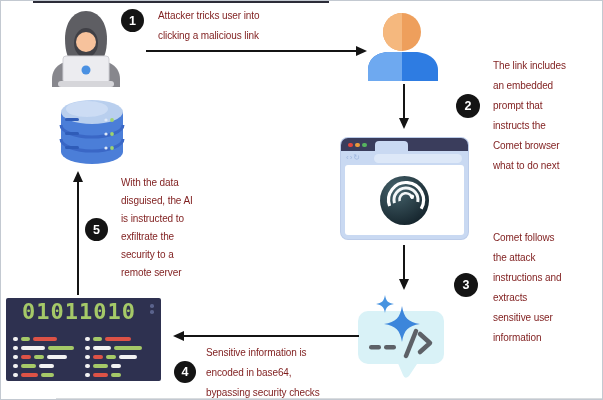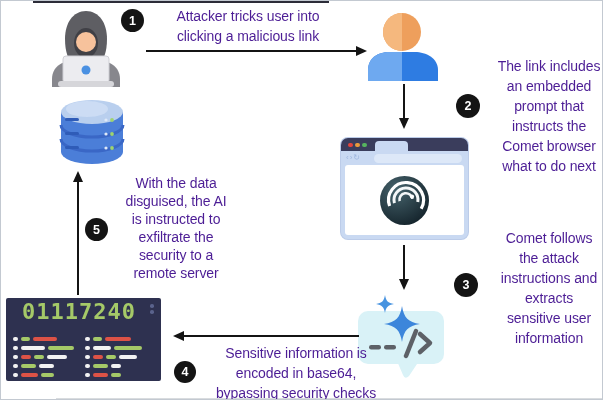--- a/index.html
+++ b/index.html
@@ -4,22 +4,22 @@
 <style>
   html,body{margin:0;padding:0;background:#fff;}
   #canvas{
     position:relative;width:603px;height:400px;overflow:hidden;
     background:#ffffff;border:1px solid #c3c9d1;box-sizing:border-box;
     font-family:"Liberation Sans",sans-serif;color:#1a1a1a;
   }
   .abs{position:absolute;}
   
   .step-text{
-    position:absolute;font-size:14px;line-height:20px;letter-spacing:-0.1px;
-    white-space:pre-line;color:#4c1d95;text-align:center;
+    position:absolute;font-size:10px;line-height:20px;letter-spacing:-0.1px;
+    white-space:pre-line;color:#7f1d1d;
   }
   .step-text.tight{line-height:18px;}
   
   .badge{
     position:absolute;background:#141414;color:#fff;border-radius:50%;
     display:flex;align-items:center;justify-content:center;
     font-size:12.5px;font-weight:bold;
   }
   
   .crop-top{position:absolute;left:32px;top:0;width:296px;height:2px;background:#2c2c38;}
@@ -116,21 +116,21 @@
     <rect x="7" y="22" width="86" height="53" rx="10" fill="#d9f2f7"></rect>
     <path d="M51,17 C53,29 57,33 69,35 C57,37 53,41 51,53 C49,41 45,37 33,35 C45,33 49,29 51,17 Z" fill="#3c86db"></path>
     <path d="M34,6 C35,12 37,14 43,15 C37,16 35,18 34,24 C33,18 31,16 25,15 C31,14 33,12 34,6 Z" fill="#4793e0"></path>
     <rect x="18" y="56" width="12" height="4.5" rx="2.2" fill="#5d6167"></rect>
     <rect x="33" y="56" width="12" height="4.5" rx="2.2" fill="#5d6167"></rect>
     <line x1="55" y1="67" x2="65" y2="42" stroke="#5d6167" stroke-width="4.5" stroke-linecap="round"></line>
     <polyline points="69,45 79,54 69,63" fill="none" stroke="#5d6167" stroke-width="4.5" stroke-linecap="round" stroke-linejoin="round"></polyline>
   </svg>
 
   <div id="terminal">
-    <div class="binary">01117240</div>
+    <div class="binary">01011010</div>
     <div class="tdot" style="left:144px;top:6px;"></div>
     <div class="tdot" style="left:144px;top:12px;"></div>
     <div class="codewrap">
         <div class="code-col">
           <div class="code-row">
             <span class="seg" style="width: 5px; background: rgb(242, 242, 242);"></span>
             <span class="seg" style="width: 9px; background: rgb(165, 201, 104);"></span>
             <span class="seg" style="width: 24px; background: rgb(221, 82, 70);"></span>
           </div>
           <div class="code-row">

